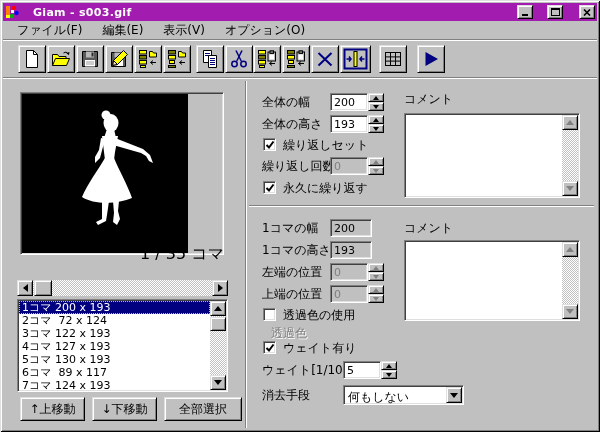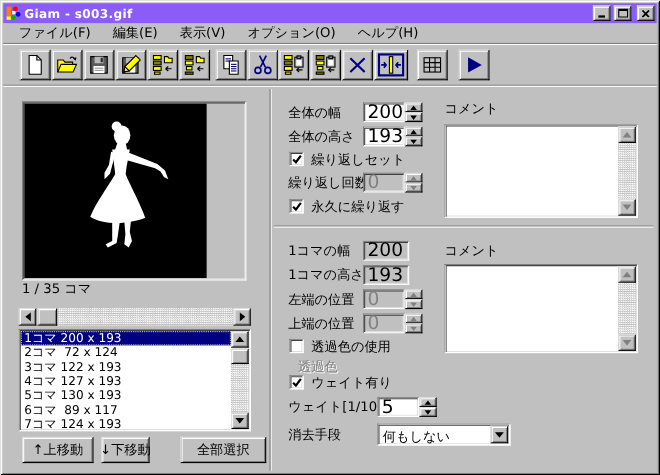--- a/index.html
+++ b/index.html
@@ -8,34 +8,34 @@
   #window{position:relative;width:600px;height:432px;background:#c0c0c0;
     box-shadow:inset 1px 1px 0 #dfdfdf,inset -1px -1px 0 #000,inset 2px 2px 0 #fff,inset -2px -2px 0 #808080}
   .abs{position:absolute}
   .r{background:#c0c0c0;border:1px solid;border-color:#dfdfdf #000 #000 #dfdfdf;
      box-shadow:inset 1px 1px 0 #fff,inset -1px -1px 0 #808080}
   .s{border:1px solid;border-color:#808080 #fff #fff #808080;
      box-shadow:inset 1px 1px 0 #404040,inset -1px -1px 0 #dfdfdf}
   .etch-h{border-top:1px solid #808080;border-bottom:1px solid #fff;height:2px}
   .etch-v{border-left:1px solid #808080;border-right:1px solid #fff;width:2px}
 
-  .titlebar{position:absolute;left:3px;top:3px;right:3px;height:18px;background:#8b5cf6;
-    display:flex;align-items:center;padding:0 2px;gap:3px}
+  .titlebar{position:absolute;left:3px;top:3px;right:3px;height:18px;background:#a21caf;
+    display:flex;align-items:center;padding:0 2px;gap:14px}
   .title-text{flex:1;color:#fff;font-size:11px;font-weight:bold;letter-spacing:.3px;white-space:nowrap}
   .ctl{width:16px;height:14px;display:flex;align-items:center;justify-content:center}
 
   .menubar{position:absolute;left:3px;top:21px;right:3px;height:18px;display:flex;align-items:center;padding-left:4px}
   .menu-item{font-size:12px;padding:2px 10px;white-space:nowrap}
 
   .tb-btn{position:absolute;top:45px;width:28px;height:28px;display:flex;align-items:center;justify-content:center}
   .tb-btn svg{display:block}
 
   .lbl{position:absolute;font-size:12px;line-height:13px;white-space:nowrap;color:#000}
   .dis-label{color:#808080;text-shadow:1px 1px 0 #fff}
-  .field{position:absolute;width:38px;height:18px;background:#fff;font-size:17px;line-height:13px;padding:2px 3px;overflow:hidden;white-space:nowrap}
+  .field{position:absolute;width:38px;height:18px;background:#fff;font-size:11px;line-height:13px;padding:2px 3px;overflow:hidden;white-space:nowrap}
   .field.gray{background:#c0c0c0}
   .field.dim{color:#808080}
 
   .cb{position:absolute;width:13px;height:13px;background:#fff}
   .cb svg{display:none}
   .cb.checked svg{display:block;margin:1px 0 0 1px}
 
   .spin{position:absolute;width:16px;height:18px;display:flex;flex-direction:column}
   .spin>div{flex:1;display:flex;align-items:center;justify-content:center}
   i{display:block;width:0;height:0}
@@ -91,21 +91,20 @@
           <path d="M1,0.5 L7,6.5 M7,0.5 L1,6.5" stroke="#000" stroke-width="1.6"></path>
         </svg>
     </span>
   </div>
 
   <div class="menubar">
     <span class="menu-item">ファイル(F)</span>
     <span class="menu-item">編集(E)</span>
     <span class="menu-item">表示(V)</span>
     <span class="menu-item">オプション(O)</span>
-    <span class="menu-item">ヘルプ(H)</span>
   </div>
 
   <div class="abs etch-h" style="left:3px;right:3px;top:39px"></div>
 
   <div class="tb-btn r" style="left:18px">
     <svg width="20" height="20" viewBox="0 0 20 20">
         <path d="M4.5,1.5 h7 l4,4 v13 h-11 z" fill="#fff" stroke="#000"></path>
         <path d="M11.5,1.5 v4 h4" fill="none" stroke="#000"></path>
       </svg>
   </div>
@@ -252,21 +251,21 @@
         <path d="M93,44 L121,55 L128,61 L131,69 L127,67 L124,62 L119,59 L91,51 Z"></path>
         <path d="M80,42 L96,42 L93,58 L92,66 L83,66 L82,58 Z"></path>
         <path d="M79,44 L83,45 L78,64 L73,69 L73,63 L77,56 Z"></path>
         <path d="M83,64 L92,64 C97,76 106,92 110,104 C96,110 72,111 60,103 C66,89 76,76 83,64 Z"></path>
         <path d="M80,106 L87,107 L85,121 L84,127 L76,131 L74,128 L80,125 Z"></path>
         <path d="M91,107 L97,107 L96,117 L98,125 L95,131 L91,128 L92,119 Z"></path>
       </g>
     </svg>
   </div>
 
-  <div class="abs" style="left:20px;top:254px;width:204px;text-align:left;font-size:12px">1 / 35 コマ</div>
+  <div class="abs" style="left:20px;top:244px;width:204px;text-align:right;font-size:16px">1 / 35 コマ</div>
 
   <div class="abs checker" style="left:17px;top:280px;width:211px;height:16px">
     <div class="sb-btn r" style="left:0;top:0;width:16px;height:16px">
         <i class="t-l"></i>
       </div>
     <div class="r" style="position:absolute;left:17px;top:0;width:18px;height:16px"></div>
     <div class="sb-btn r" style="right:0;top:0;width:16px;height:16px">
         <i class="t-r"></i>
       </div>
   </div>
@@ -286,21 +285,21 @@
           <i class="t-u"></i>
         </div>
       <div class="r" style="position:absolute;left:0;top:16px;width:16px;height:14px"></div>
       <div class="sb-btn r" style="left:0;bottom:0;width:16px;height:15px">
           <i class="t-d"></i>
         </div>
     </div>
   </div>
 
   <div class="frame-btn r" style="left:20px;width:65px">↑上移動</div>
-  <div class="frame-btn r" style="left:92px;width:44px">↓下移動</div>
+  <div class="frame-btn r" style="left:92px;width:65px">↓下移動</div>
   <div class="frame-btn r" style="left:164px;width:78px">全部選択</div>
 
   <div class="abs etch-v" style="left:245px;top:81px;height:347px"></div>
   <div class="abs etch-h" style="left:249px;top:205px;width:345px"></div>
 
   <div class="lbl" style="left:262px;top:96px">全体の幅</div>
   <div class="field s" style="left:330px;top:93px">200</div>
   <div class="spin" style="left:368px;top:93px">
     <div class="r">
         <i class="su"></i>

